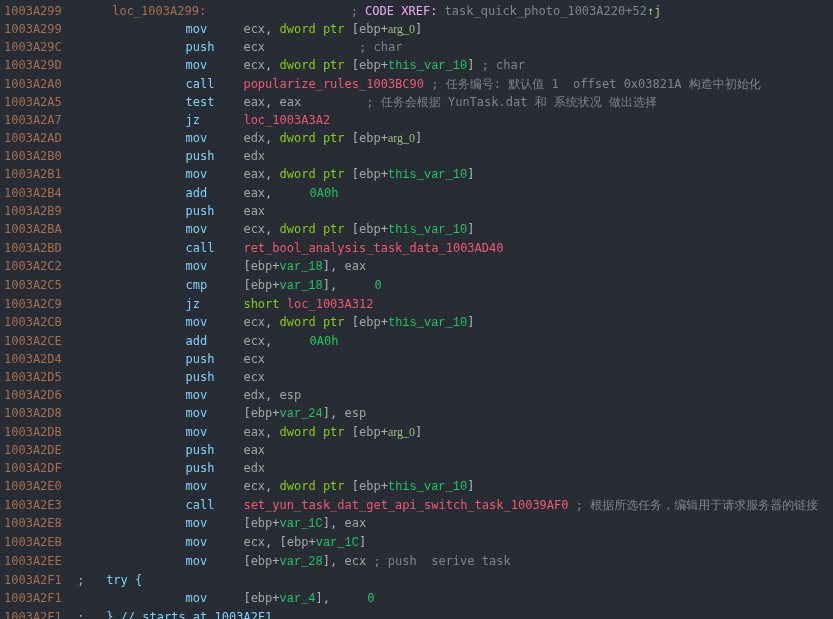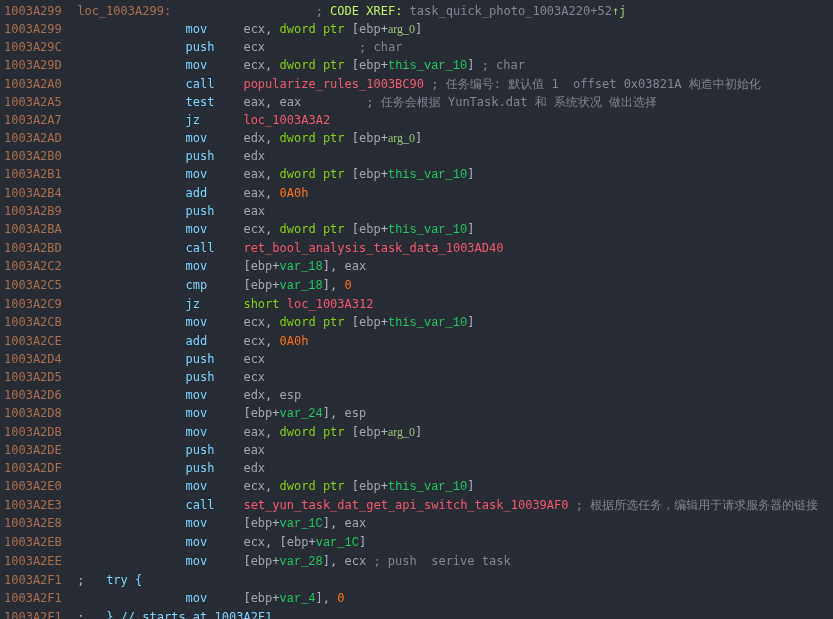--- a/index.html
+++ b/index.html
@@ -21,26 +21,26 @@
   .row { display: flex; }
   .addr {
     width: 66px;
     color: #a86e4e;
     flex: 0 0 66px;
   }
   .text { flex: 1 1 auto; }
   .mnem  { color: #7dd3fc; }
   .reg   { color: #a3a3a3; }
   .ptr   { color: #84cc16; }
-  .num   { color: #f97316; }
+  .num   { color: #22c55e; margin-left: 30px; }
   .sym   { color: #ef596f; }
   .arg   { color: #98c379; font-family: Liberation Serif, serif; }
   .var   { color: #22c55e; font-family: Liberation Mono, monospace; }
-  .label { color: #a86e4e; }
+  .label { color: #a86e4e; margin-left: 35px; }
   .cmt   { color: #7f848e; }
   .punc  { color: #abb2bf; }
-  .cmt-key { color: #bef264; }
+  .cmt-key { color: #f0abfc; }
   .arrow { color: #98c379; }
 </style>
 </head>
 <body>
 
 <div class="listing" id="listing"><div class="row"><span class="addr">1003A299</span><span class="text"><span class="label"> loc_1003A299:</span>                    <span class="cmt">; </span><span class="cmt-key">CODE XREF: </span><span class="cmt">task_quick_photo_1003A220+52</span><span class="arrow">↑j</span></span></div><div class="row"><span class="addr">1003A299</span><span class="text">                <span class="mnem">mov</span>     <span class="reg">ecx</span><span class="punc">, </span><span class="ptr">dword ptr </span><span class="punc">[</span><span class="reg">ebp</span><span class="punc">+</span><span class="arg">arg_0</span><span class="punc">]</span></span></div><div class="row"><span class="addr">1003A29C</span><span class="text">                <span class="mnem">push</span>    <span class="reg">ecx</span>             <span class="cmt">; char</span></span></div><div class="row"><span class="addr">1003A29D</span><span class="text">                <span class="mnem">mov</span>     <span class="reg">ecx</span><span class="punc">, </span><span class="ptr">dword ptr </span><span class="punc">[</span><span class="reg">ebp</span><span class="punc">+</span><span class="var">this_var_10</span><span class="punc">]</span> <span class="cmt">; char</span></span></div><div class="row"><span class="addr">1003A2A0</span><span class="text">                <span class="mnem">call</span>    <span class="sym">popularize_rules_1003BC90</span> <span class="cmt">; 任务编号: 默认值 1  offset 0x03821A 构造中初始化</span></span></div><div class="row"><span class="addr">1003A2A5</span><span class="text">                <span class="mnem">test</span>    <span class="reg">eax</span><span class="punc">, </span><span class="reg">eax</span>         <span class="cmt">; 任务会根据 YunTask.dat 和 系统状况 做出选择</span></span></div><div class="row"><span class="addr">1003A2A7</span><span class="text">                <span class="mnem">jz</span>      <span class="sym">loc_1003A3A2</span></span></div><div class="row"><span class="addr">1003A2AD</span><span class="text">                <span class="mnem">mov</span>     <span class="reg">edx</span><span class="punc">, </span><span class="ptr">dword ptr </span><span class="punc">[</span><span class="reg">ebp</span><span class="punc">+</span><span class="arg">arg_0</span><span class="punc">]</span></span></div><div class="row"><span class="addr">1003A2B0</span><span class="text">                <span class="mnem">push</span>    <span class="reg">edx</span></span></div><div class="row"><span class="addr">1003A2B1</span><span class="text">                <span class="mnem">mov</span>     <span class="reg">eax</span><span class="punc">, </span><span class="ptr">dword ptr </span><span class="punc">[</span><span class="reg">ebp</span><span class="punc">+</span><span class="var">this_var_10</span><span class="punc">]</span></span></div><div class="row"><span class="addr">1003A2B4</span><span class="text">                <span class="mnem">add</span>     <span class="reg">eax</span><span class="punc">, </span><span class="num">0A0h</span></span></div><div class="row"><span class="addr">1003A2B9</span><span class="text">                <span class="mnem">push</span>    <span class="reg">eax</span></span></div><div class="row"><span class="addr">1003A2BA</span><span class="text">                <span class="mnem">mov</span>     <span class="reg">ecx</span><span class="punc">, </span><span class="ptr">dword ptr </span><span class="punc">[</span><span class="reg">ebp</span><span class="punc">+</span><span class="var">this_var_10</span><span class="punc">]</span></span></div><div class="row"><span class="addr">1003A2BD</span><span class="text">                <span class="mnem">call</span>    <span class="sym">ret_bool_analysis_task_data_1003AD40</span></span></div><div class="row"><span class="addr">1003A2C2</span><span class="text">                <span class="mnem">mov</span>     <span class="punc">[</span><span class="reg">ebp</span><span class="punc">+</span><span class="var">var_18</span><span class="punc">]</span><span class="punc">, </span><span class="reg">eax</span></span></div><div class="row"><span class="addr">1003A2C5</span><span class="text">                <span class="mnem">cmp</span>     <span class="punc">[</span><span class="reg">ebp</span><span class="punc">+</span><span class="var">var_18</span><span class="punc">]</span><span class="punc">, </span><span class="num">0</span></span></div><div class="row"><span class="addr">1003A2C9</span><span class="text">                <span class="mnem">jz</span>      <span class="ptr">short </span><span class="sym">loc_1003A312</span></span></div><div class="row"><span class="addr">1003A2CB</span><span class="text">                <span class="mnem">mov</span>     <span class="reg">ecx</span><span class="punc">, </span><span class="ptr">dword ptr </span><span class="punc">[</span><span class="reg">ebp</span><span class="punc">+</span><span class="var">this_var_10</span><span class="punc">]</span></span></div><div class="row"><span class="addr">1003A2CE</span><span class="text">                <span class="mnem">add</span>     <span class="reg">ecx</span><span class="punc">, </span><span class="num">0A0h</span></span></div><div class="row"><span class="addr">1003A2D4</span><span class="text">                <span class="mnem">push</span>    <span class="reg">ecx</span></span></div><div class="row"><span class="addr">1003A2D5</span><span class="text">                <span class="mnem">push</span>    <span class="reg">ecx</span></span></div><div class="row"><span class="addr">1003A2D6</span><span class="text">                <span class="mnem">mov</span>     <span class="reg">edx</span><span class="punc">, </span><span class="reg">esp</span></span></div><div class="row"><span class="addr">1003A2D8</span><span class="text">                <span class="mnem">mov</span>     <span class="punc">[</span><span class="reg">ebp</span><span class="punc">+</span><span class="var">var_24</span><span class="punc">]</span><span class="punc">, </span><span class="reg">esp</span></span></div><div class="row"><span class="addr">1003A2DB</span><span class="text">                <span class="mnem">mov</span>     <span class="reg">eax</span><span class="punc">, </span><span class="ptr">dword ptr </span><span class="punc">[</span><span class="reg">ebp</span><span class="punc">+</span><span class="arg">arg_0</span><span class="punc">]</span></span></div><div class="row"><span class="addr">1003A2DE</span><span class="text">                <span class="mnem">push</span>    <span class="reg">eax</span></span></div><div class="row"><span class="addr">1003A2DF</span><span class="text">                <span class="mnem">push</span>    <span class="reg">edx</span></span></div><div class="row"><span class="addr">1003A2E0</span><span class="text">                <span class="mnem">mov</span>     <span class="reg">ecx</span><span class="punc">, </span><span class="ptr">dword ptr </span><span class="punc">[</span><span class="reg">ebp</span><span class="punc">+</span><span class="var">this_var_10</span><span class="punc">]</span></span></div><div class="row"><span class="addr">1003A2E3</span><span class="text">                <span class="mnem">call</span>    <span class="sym">set_yun_task_dat_get_api_switch_task_10039AF0</span> <span class="cmt">; 根据所选任务，编辑用于请求服务器的链接</span></span></div><div class="row"><span class="addr">1003A2E8</span><span class="text">                <span class="mnem">mov</span>     <span class="punc">[</span><span class="reg">ebp</span><span class="punc">+</span><span class="var">var_1C</span><span class="punc">]</span><span class="punc">, </span><span class="reg">eax</span></span></div><div class="row"><span class="addr">1003A2EB</span><span class="text">                <span class="mnem">mov</span>     <span class="reg">ecx</span><span class="punc">, </span><span class="punc">[</span><span class="reg">ebp</span><span class="punc">+</span><span class="var">var_1C</span><span class="punc">]</span></span></div><div class="row"><span class="addr">1003A2EE</span><span class="text">                <span class="mnem">mov</span>     <span class="punc">[</span><span class="reg">ebp</span><span class="punc">+</span><span class="var">var_28</span><span class="punc">]</span><span class="punc">, </span><span class="reg">ecx</span> <span class="cmt">; push  serive task</span></span></div><div class="row"><span class="addr">1003A2F1</span><span class="text"><span class="cmt"> </span><span class="punc">;   </span><span class="mnem">try {</span></span></div><div class="row"><span class="addr">1003A2F1</span><span class="text">                <span class="mnem">mov</span>     <span class="punc">[</span><span class="reg">ebp</span><span class="punc">+</span><span class="var">var_4</span><span class="punc">]</span><span class="punc">, </span><span class="num">0</span></span></div><div class="row"><span class="addr">1003A2F1</span><span class="text"><span class="cmt"> </span><span class="punc">;   </span><span class="mnem">} // starts at 1003A2F1</span></span></div><div class="row"><span class="addr">1003A2F8</span><span class="text">                <span class="mnem">mov</span>     <span class="punc">[</span><span class="reg">ebp</span><span class="punc">+</span><span class="var">var_4</span><span class="punc">]</span><span class="punc">, </span><span class="num">0FFFFFFFFh</span></span></div></div>
 
 </body></html>

